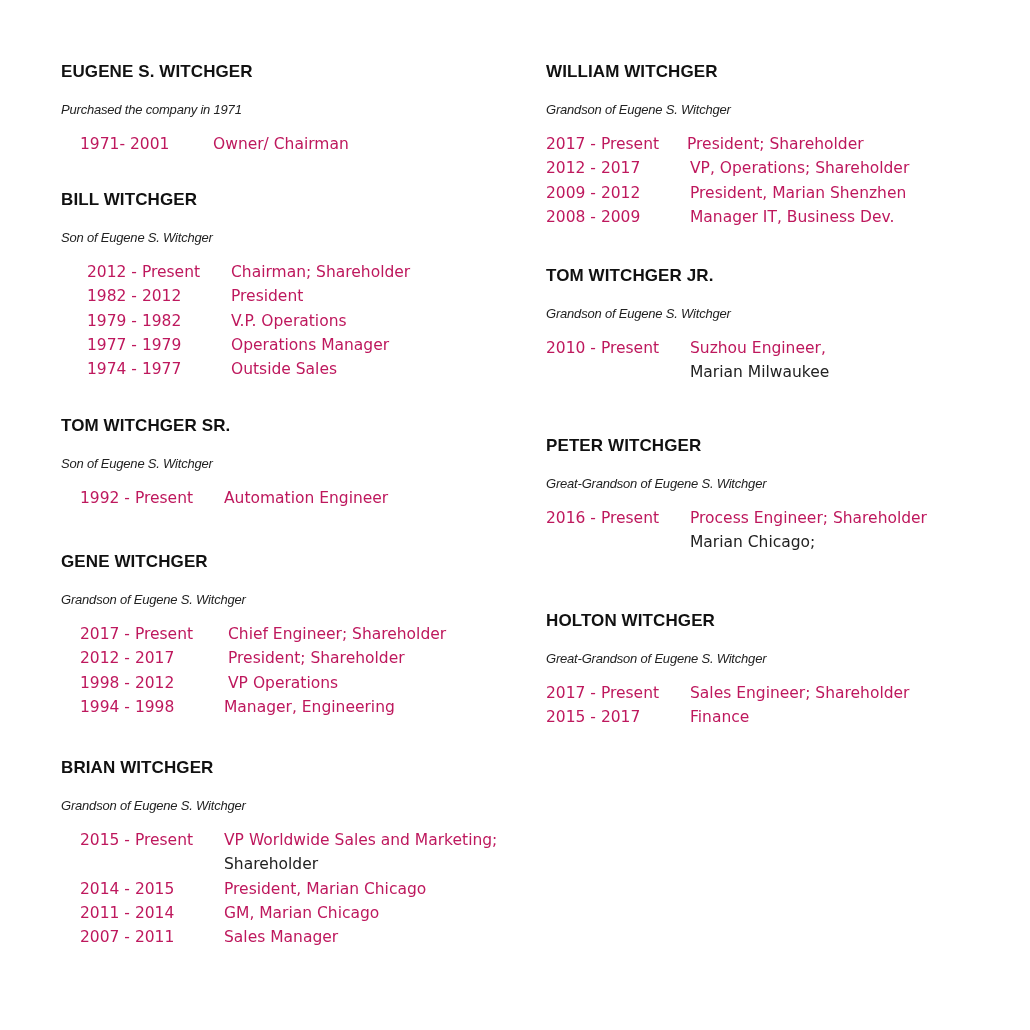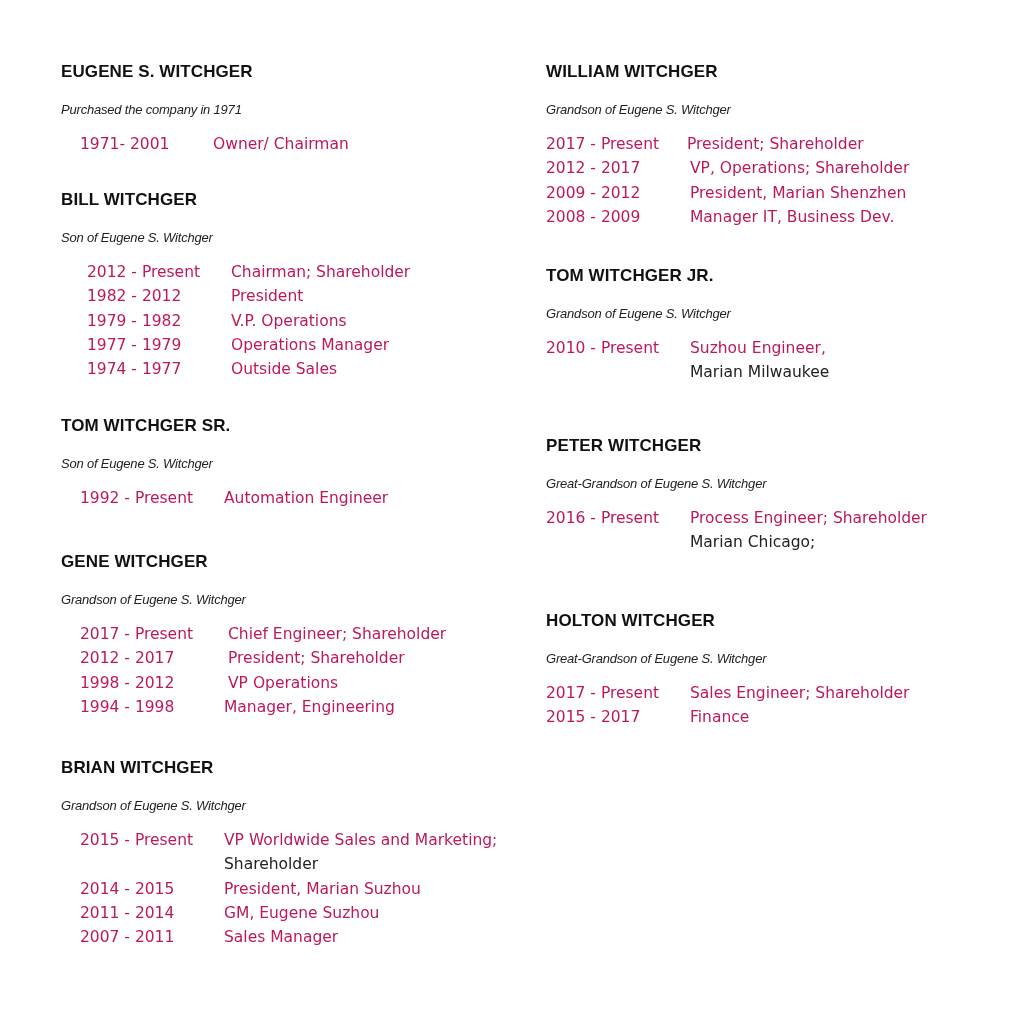--- a/index.html
+++ b/index.html
@@ -153,25 +153,25 @@
       <div class="role-row">
         <span class="role-years" style="width:144px;">2015 - Present</span>
         <span class="role-title">VP Worldwide Sales and Marketing;</span>
       </div>
       <div class="role-cont">
         <span style="width:144px;"></span>
         <span>Shareholder</span>
       </div>
       <div class="role-row">
         <span class="role-years" style="width:144px;">2014 - 2015</span>
-        <span class="role-title">President, Marian Suzhou</span>
+        <span class="role-title">President, Marian Chicago</span>
       </div>
       <div class="role-row">
         <span class="role-years" style="width:144px;">2011 - 2014</span>
-        <span class="role-title">GM, Eugene Suzhou</span>
+        <span class="role-title">GM, Marian Chicago</span>
       </div>
       <div class="role-row">
         <span class="role-years" style="width:144px;">2007 - 2011</span>
         <span class="role-title">Sales Manager</span>
       </div>
     </div>
   </div>
 </div>
 
 <div class="column" style="left:546px; width:470px; height:1030px;">

